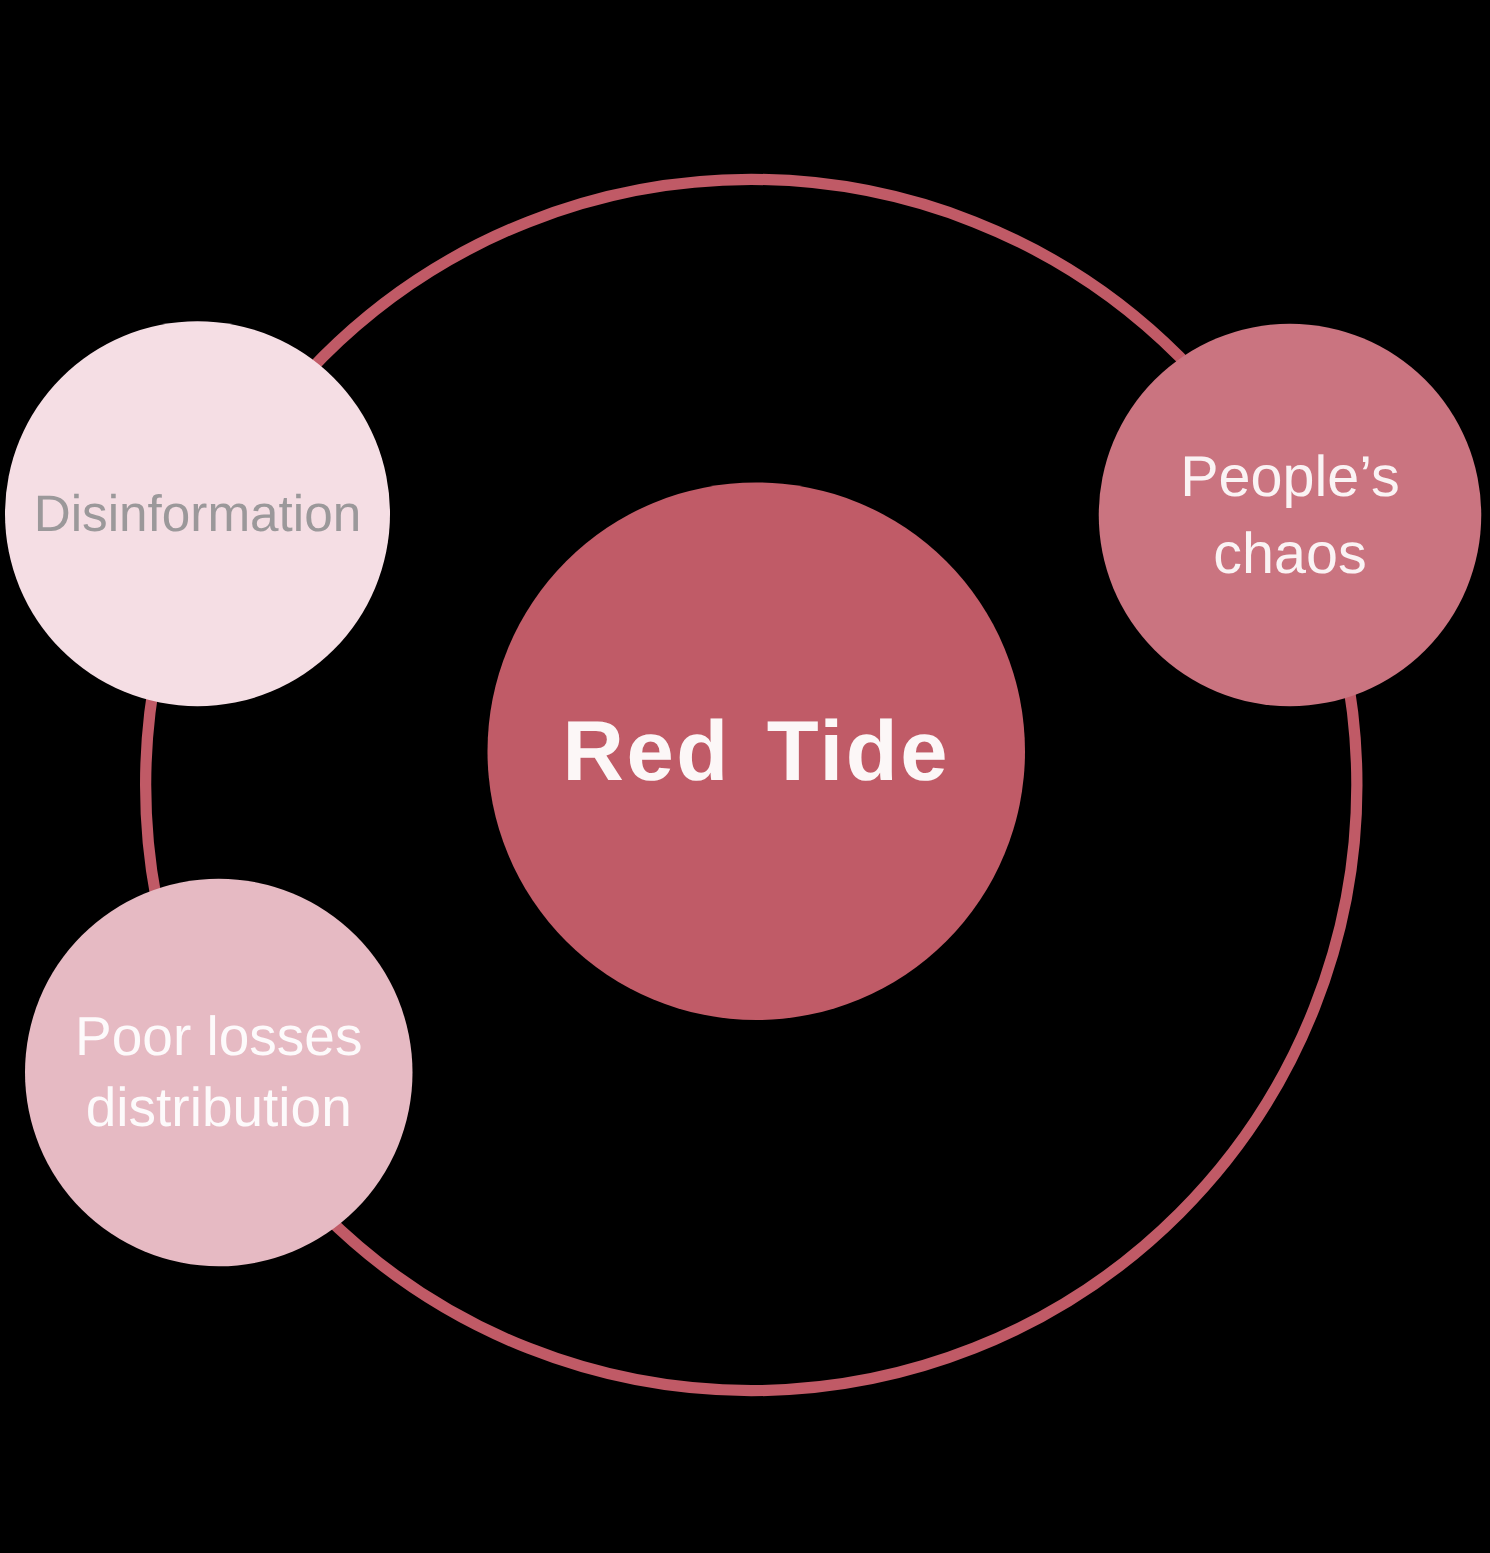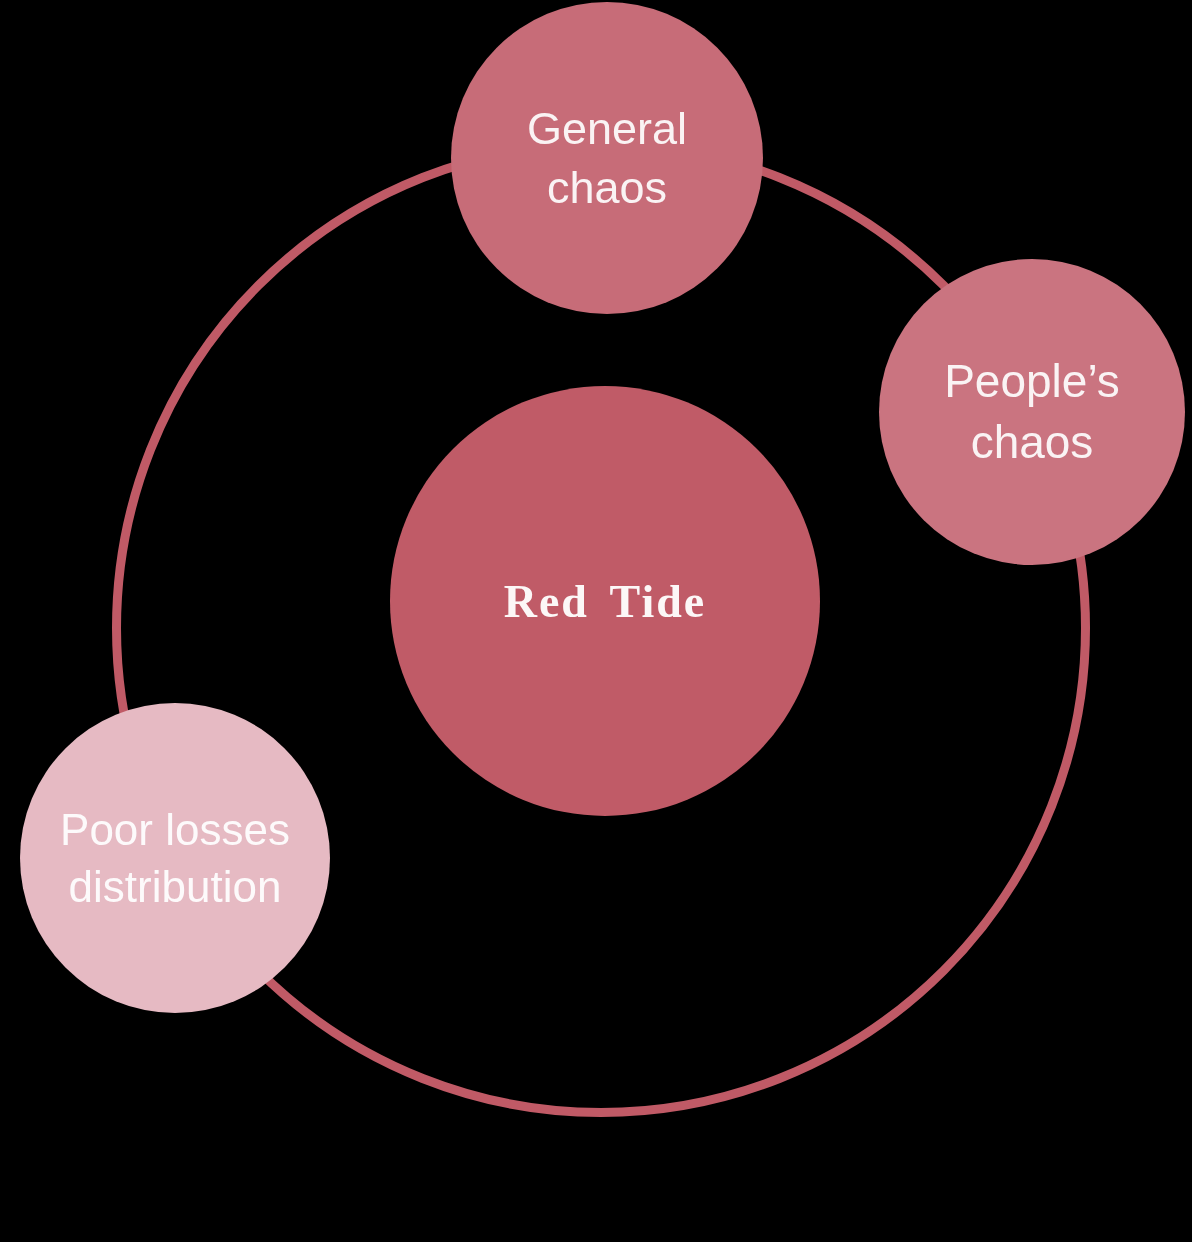--- a/index.html
+++ b/index.html
@@ -39,23 +39,23 @@
     display: block;
   }
   .node-center {
     left: 390px;
     top: 386px;
     width: 430px;
     height: 430px;
     z-index: 3;
   }
   .node-center .label {
-    font-family: Liberation Serif, serif;
+    font-family: Liberation Sans, sans-serif;
     font-weight: 700;
-    font-size: 46px;
+    font-size: 68px;
     letter-spacing: 2px;
     word-spacing: 8px;
     white-space: nowrap;
   }
   .node-general-chaos {
     left: 451px;
     top: 2px;
     width: 312px;
     height: 312px;
   }
@@ -123,28 +123,28 @@
 <body>
 
 <div class="canvas">
 
   <div class="ring" style="border-color: rgb(192, 90, 102);"></div>
 
   <div class="node node-center" style="background-color: rgb(192, 91, 103); color: rgb(252, 247, 247);">
     <span class="label">Red Tide</span>
   </div>
 
-  <div class="node node-general-chaos" style="background-color: rgb(199, 108, 120); color: rgb(250, 243, 244);">
-    <span class="label">General chaos</span>
-  </div>
 
   <div class="node node-peoples-fear" style="background-color: rgb(202, 116, 128); color: rgb(250, 243, 244);">
     <span class="label">People’s chaos</span>
   </div>
 
 
 
   <div class="node node-poor-funds" style="background-color: rgb(230, 186, 195); color: rgb(253, 250, 251);">
     <span class="label">Poor losses distribution</span>
   </div>
 
+  <div class="node node-disinformation" style="background-color: rgb(245, 222, 228); color: rgb(155, 152, 154);">
+    <span class="label">Disinformation</span>
+  </div>
 
 </div>
 
 </body></html>

